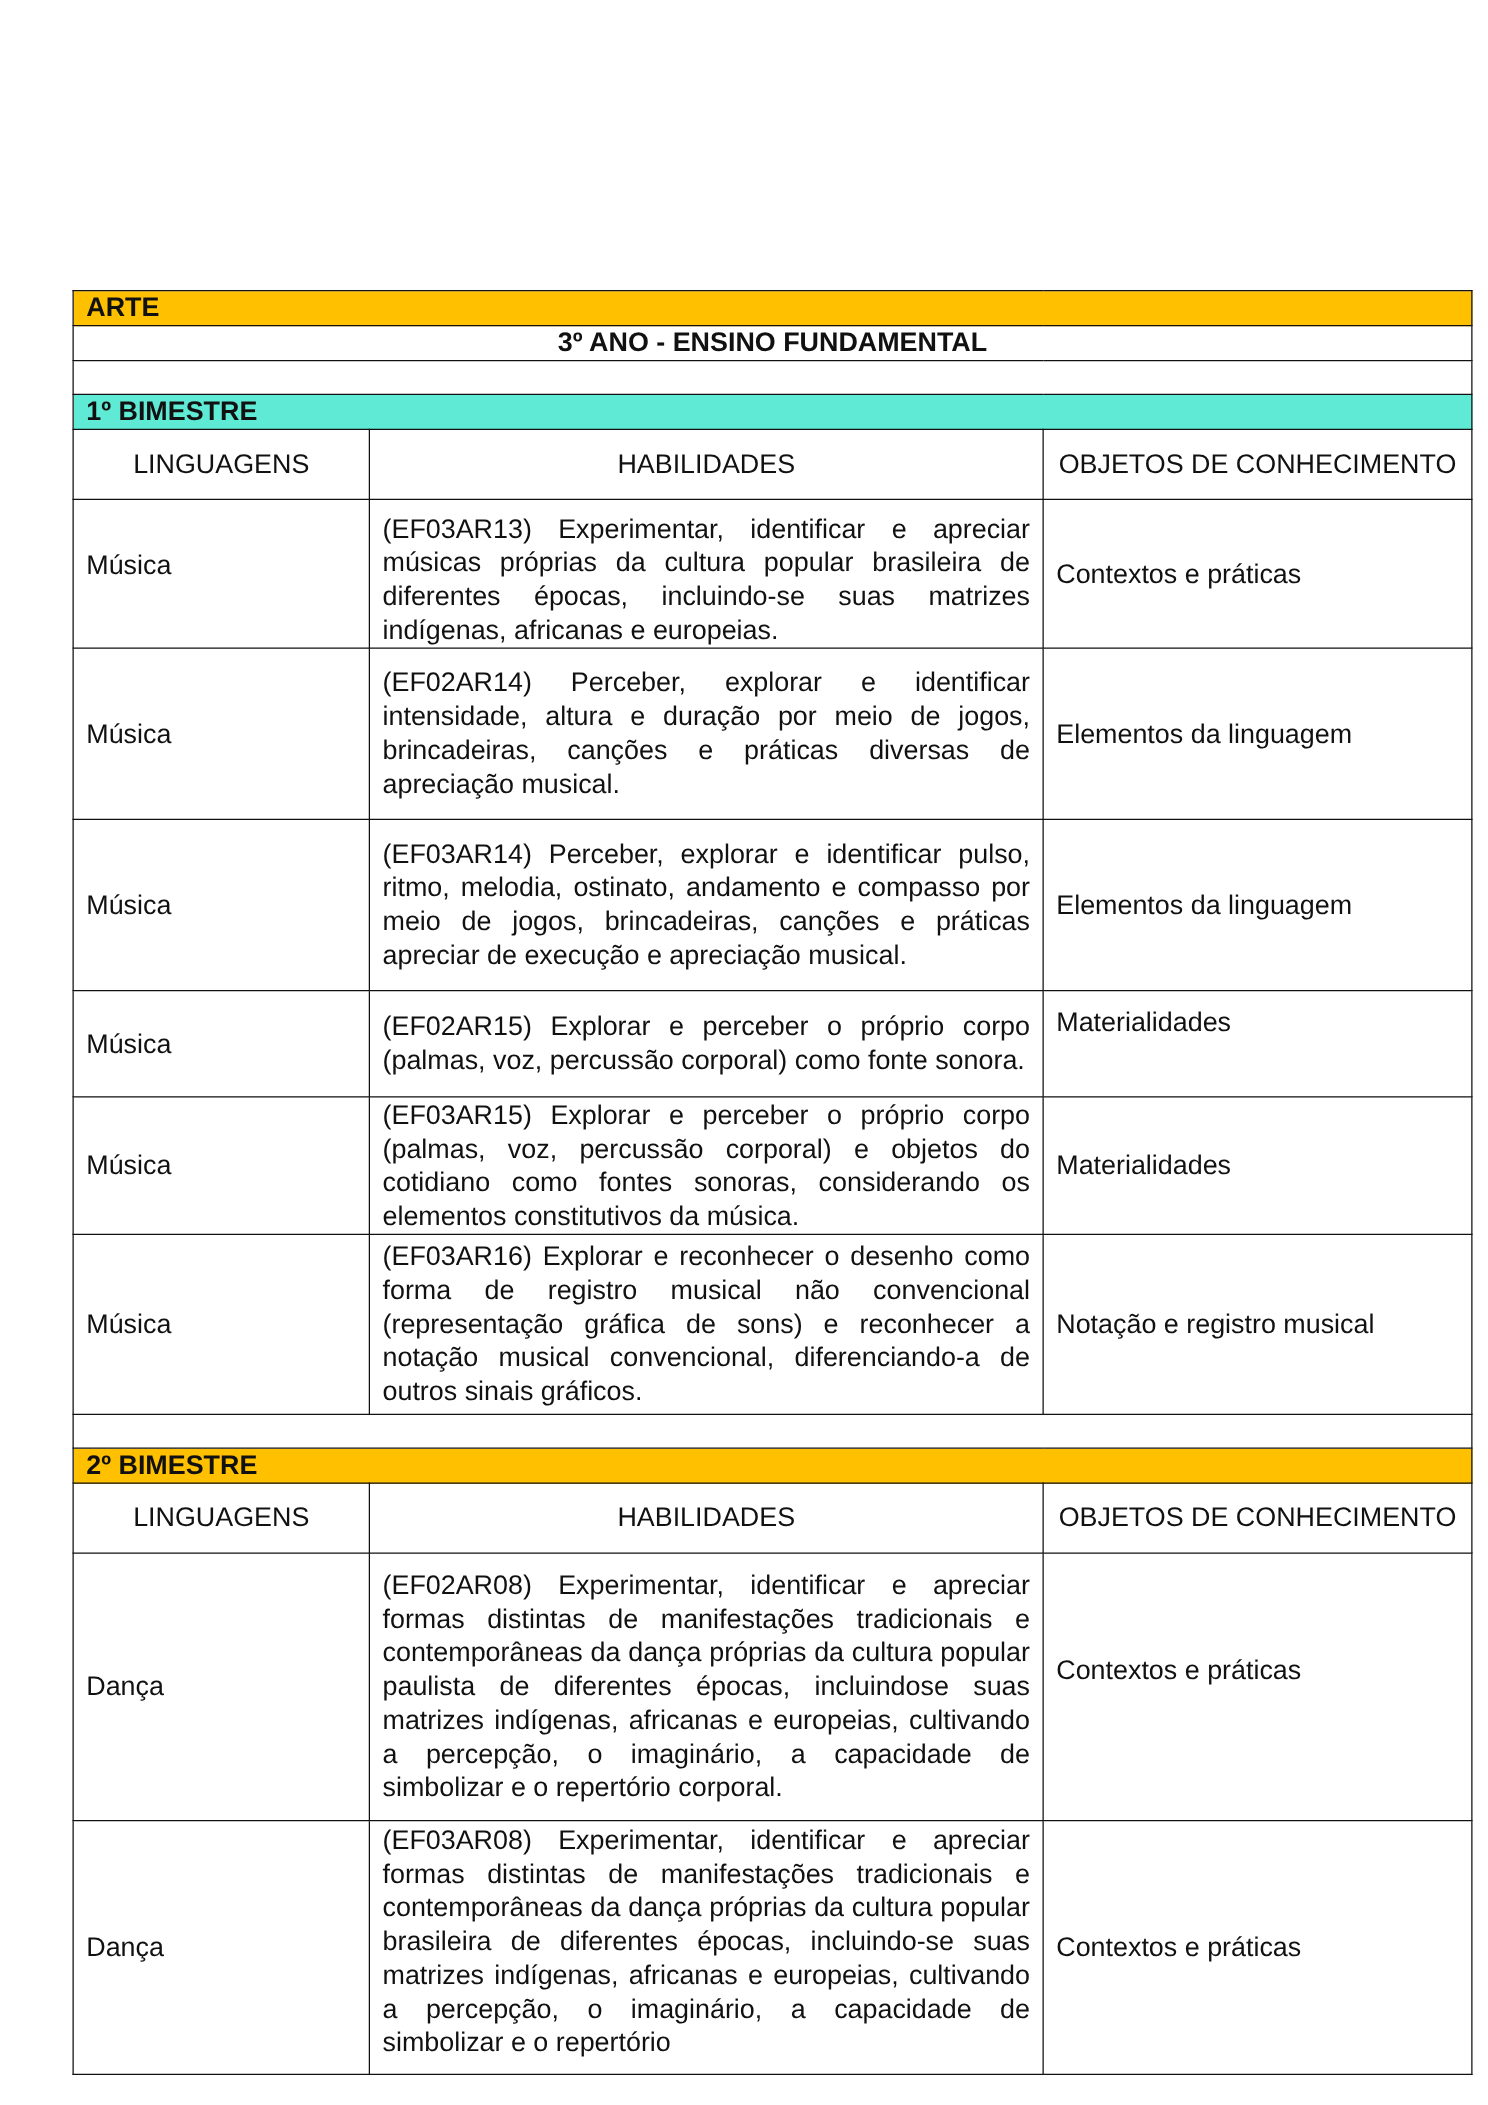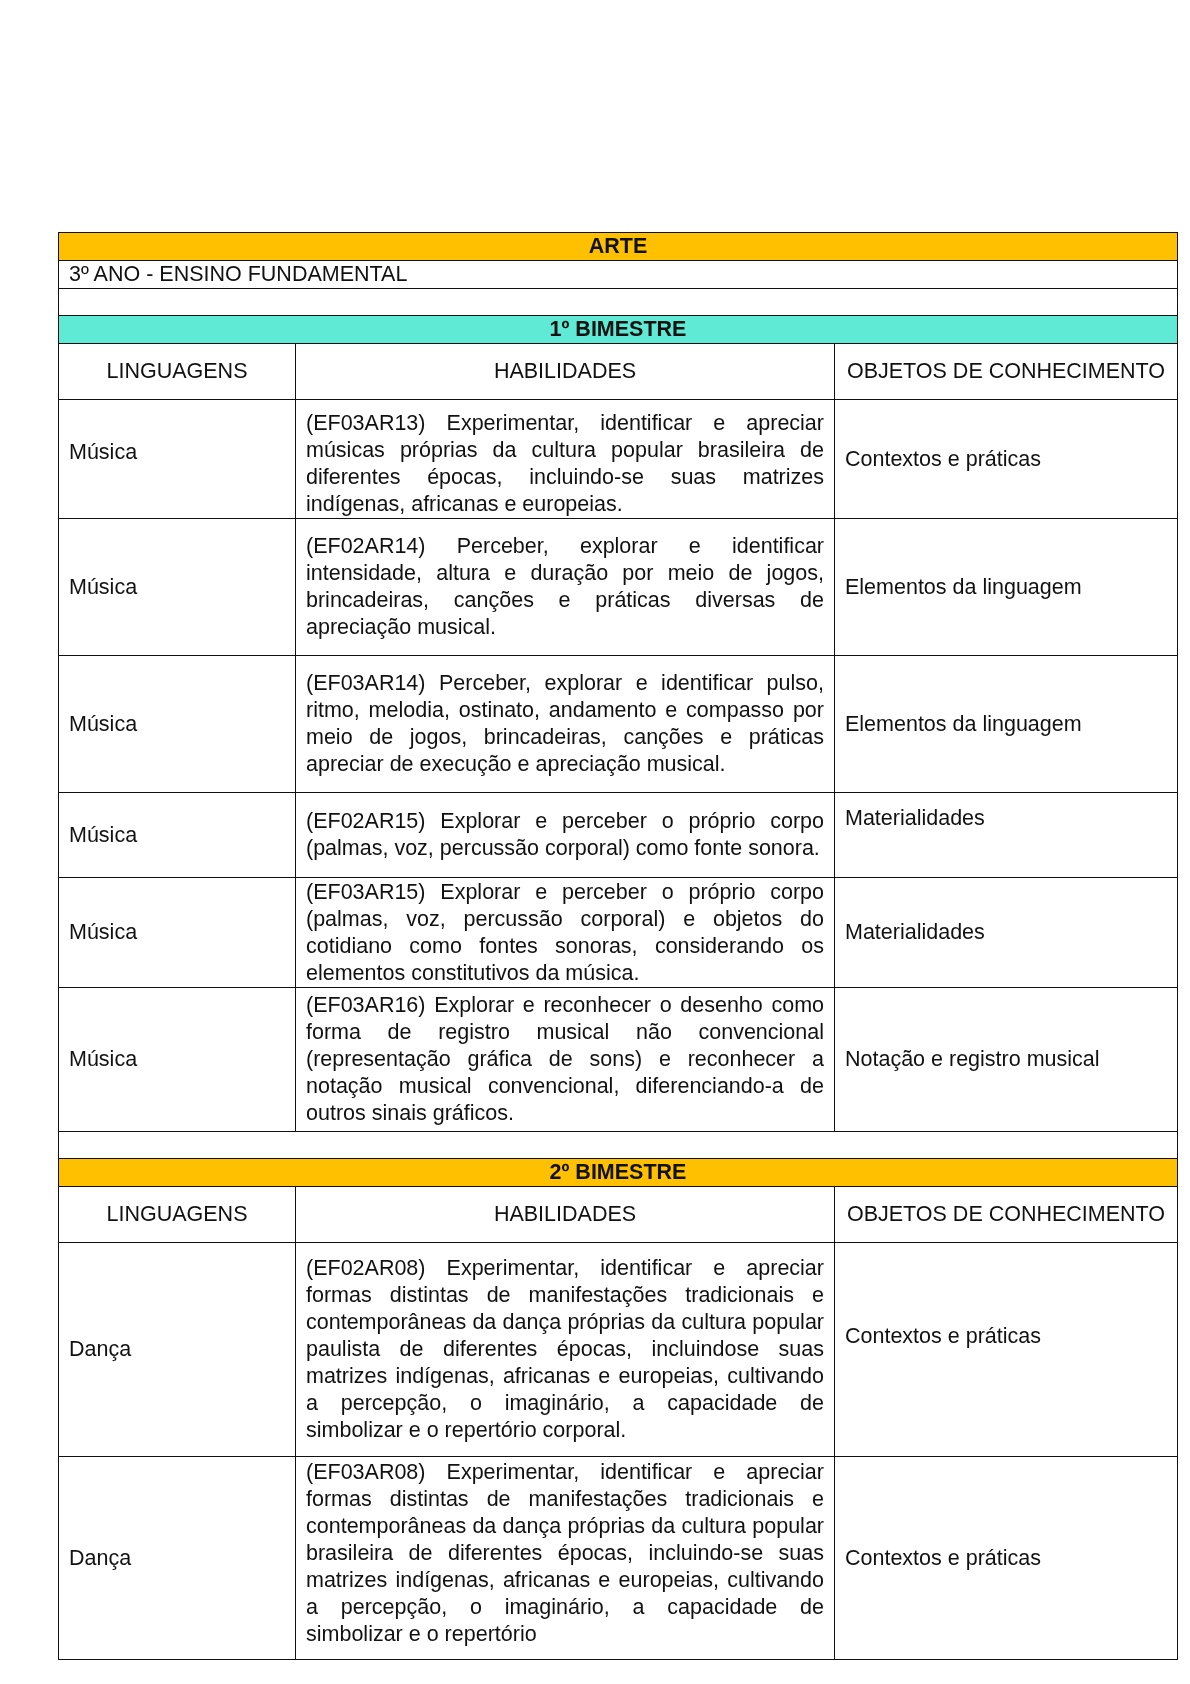--- a/index.html
+++ b/index.html
@@ -5,23 +5,23 @@
   html, body { margin: 0; padding: 0; background: #ffffff; }
   body { width: 1190px; height: 1684px; position: relative; overflow: hidden;
          font-family: "Liberation Sans", sans-serif; color: #111; }
   table.curr {
     position: absolute; left: 58px; top: 232px; width: 1119px;
     border-collapse: collapse; table-layout: fixed;
   }
   table.curr td { border: 1.5px solid #111; padding: 0 10px; vertical-align: middle;
                   font-size: 21.5px; line-height: 27px; }
   col.c1 { width: 237px; } col.c2 { width: 539px; } col.c3 { width: 343px; }
-  .band td { background: #FFC000; text-align: center; font-weight: bold;
+  .band td { background: #FFC000; font-weight: bold;
              font-size: 21px; line-height: 26px; height: 26px; padding: 1px 0; }
-  .sub td { font-weight: normal; font-size: 21px; height: 27px; padding: 1px 0; }
+  .sub td { text-align: center; font-weight: bold; font-size: 21px; height: 27px; padding: 1px 0; }
   .empty td { height: 26px; padding: 0; }
   .hdr td { text-align: center; font-weight: normal; font-size: 21px; line-height: 25px; height: 55px; }
   td.hab { text-align: justify; padding: 0 10px 0 10px; }
   td.lang { padding-left: 10px; }
   td.obj { padding-left: 10px; }
   td.obj.top { vertical-align: top; padding-top: 12px; }
 </style>
 </head>
 <body>
 

